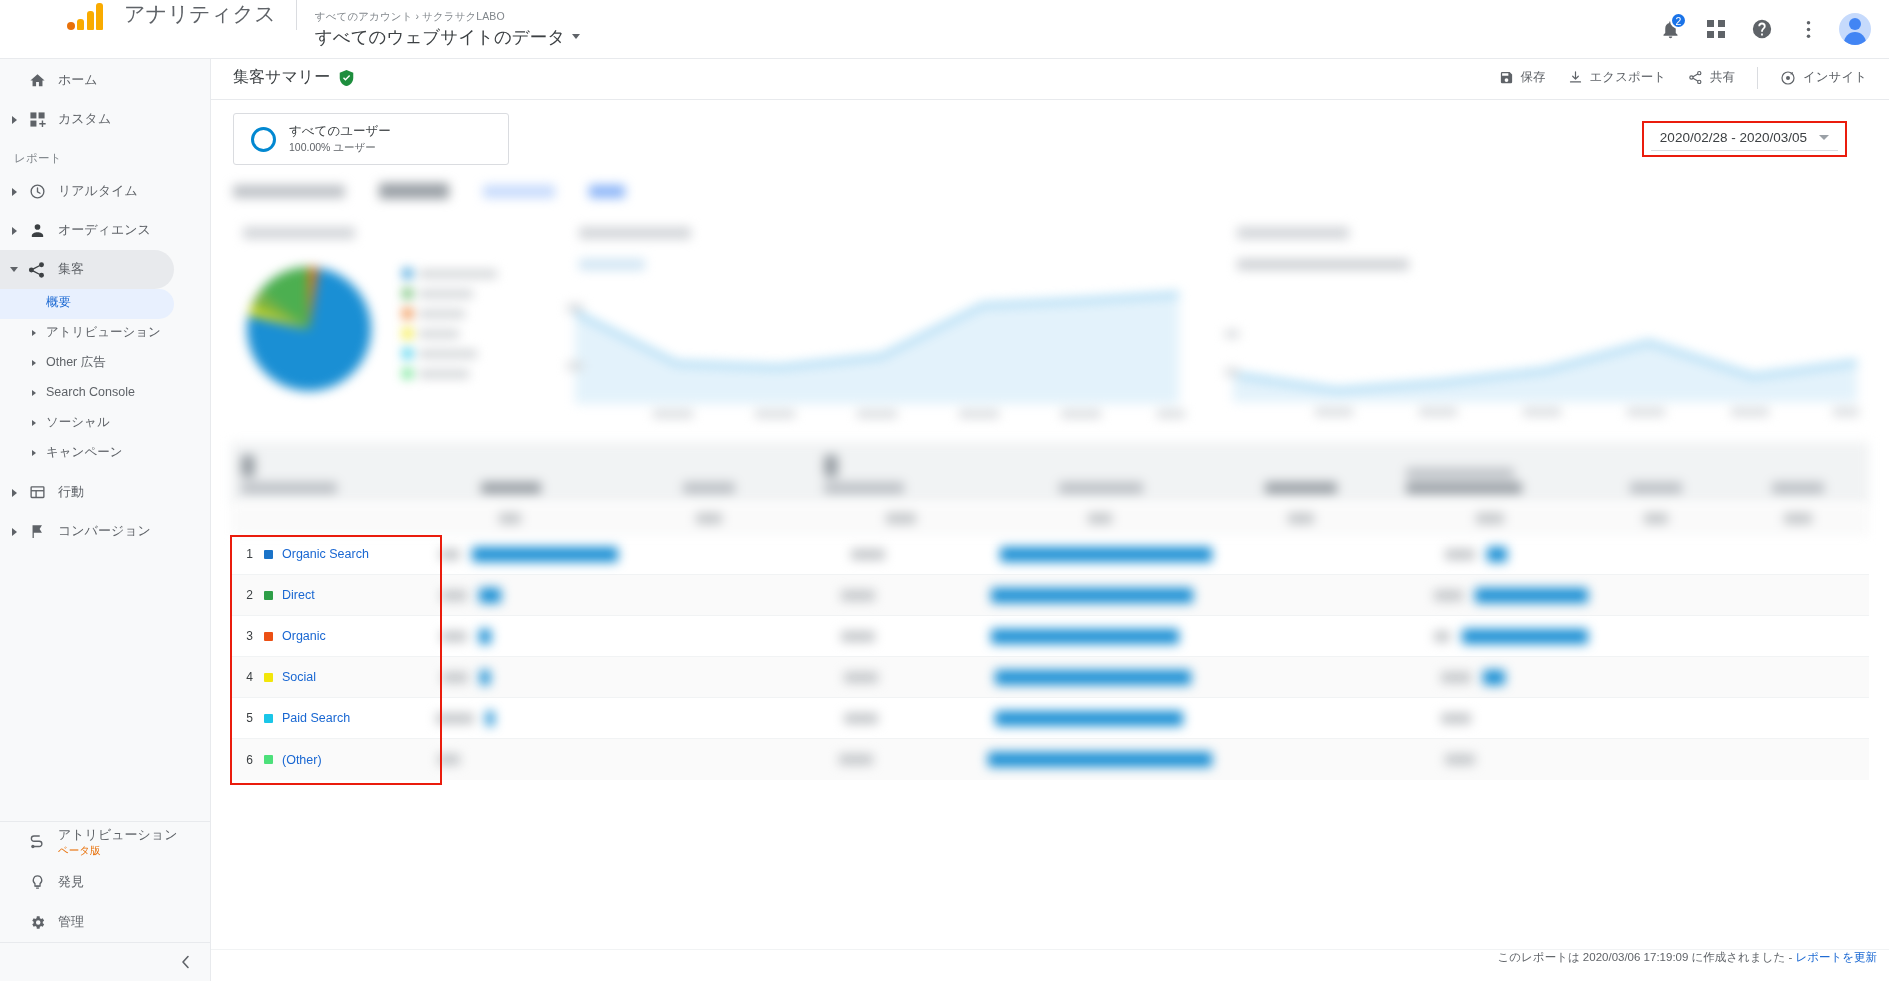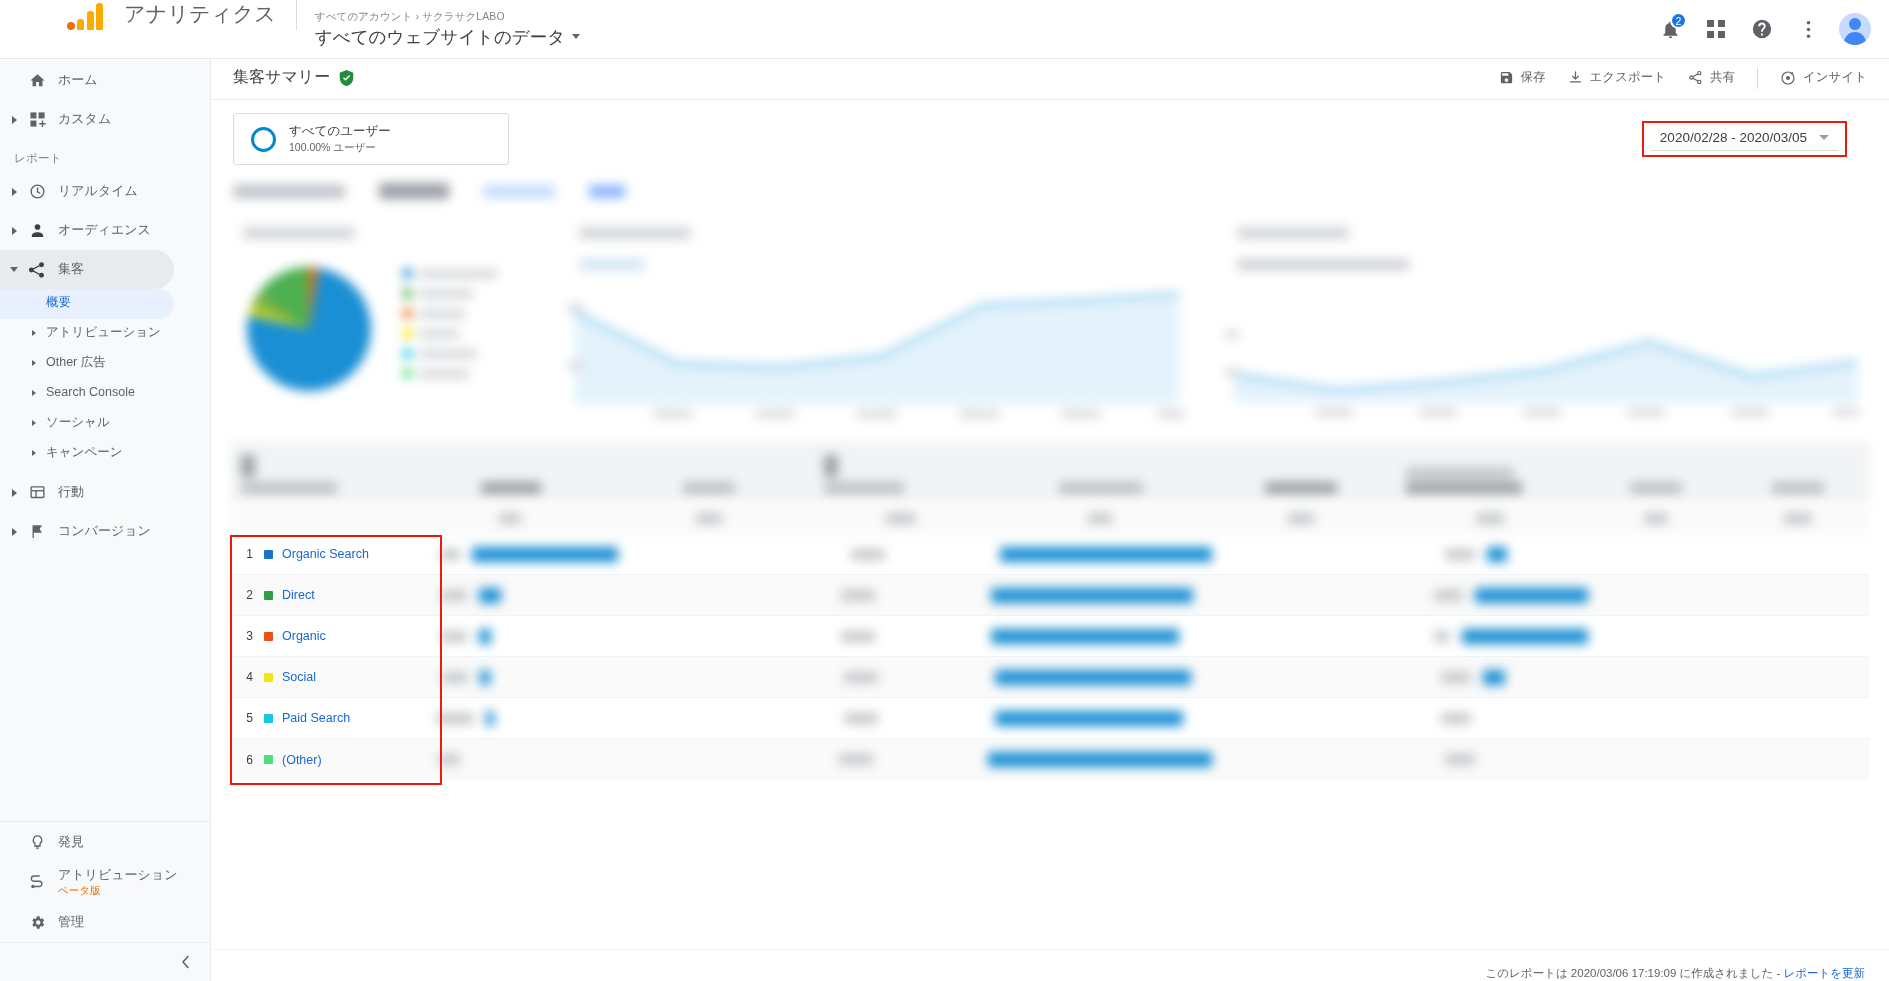--- a/index.html
+++ b/index.html
@@ -156,22 +156,22 @@
 
   .channel-box-outline {
     position: absolute; border: 2px solid #ea1c0d; pointer-events: none; z-index: 12;
   }
 
   .footer-note { padding: 14px 0 0 22px; font-size: 12px; color: #5f6368; line-height: 1.55; max-width: 250px; }
   .footer-note a { color: #1967d2; text-decoration: none; cursor: pointer; }
 
   .report-footer {
     position: absolute; bottom: 0; left: 0; right: 0; height: 32px;
-    display: flex; align-items: flex-end; justify-content: flex-end;
-    padding-right: 24px; font-size: 11.5px; color: #5f6368;
+    display: flex; align-items: flex-start; justify-content: flex-end;
+    padding-right: 12px; font-size: 11.5px; color: #5f6368;
     border-top: 1px solid #f1f3f4; background: #fff;
   }
   .report-footer a { color: #1967d2; text-decoration: none; cursor: pointer; }
 </style>
 </head>
 <body>
 
 <div class="app">
 
   <div class="topbar">
@@ -346,39 +346,39 @@
         </span>
         <span class="nav-label">コンバージョン</span>
       </div>
     </div>
 
     <div class="sidebar-bottom">
       <div class="divider-line"></div>
       <div class="bottom-item">
         <span class="nav-arrow"></span>
         <span class="nav-ico">
+          <svg width="18" height="18" viewBox="0 0 24 24" fill="none" stroke="#5f6368" stroke-width="1.8">
+              <path d="M15 4H8a3.5 3.5 0 000 7h7a3.5 3.5 0 010 7H8" stroke-linecap="round"></path>
+              <circle cx="6.5" cy="18" r="2.2" fill="#5f6368" stroke="none"></circle>
+            </svg>
+        </span>
+        <span class="nav-label">
+          <span>アトリビューション</span>
+          <span class="beta-tag">ベータ版</span>
+        </span>
+      </div>
+      <div class="bottom-item">
+        <span class="nav-arrow"></span>
+        <span class="nav-ico">
           <svg width="17" height="17" viewBox="0 0 24 24" fill="none" stroke="#5f6368" stroke-width="1.8">
               <path d="M9 17h6M10 20h4"></path>
               <path d="M12 2.8a6 6 0 00-3.6 10.8V17h7.2v-3.4A6 6 0 0012 2.8z"></path>
             </svg>
         </span>
         <span class="nav-label">発見</span>
-      </div>
-      <div class="bottom-item">
-        <span class="nav-arrow"></span>
-        <span class="nav-ico">
-          <svg width="18" height="18" viewBox="0 0 24 24" fill="none" stroke="#5f6368" stroke-width="1.8">
-              <path d="M15 4H8a3.5 3.5 0 000 7h7a3.5 3.5 0 010 7H8" stroke-linecap="round"></path>
-              <circle cx="6.5" cy="18" r="2.2" fill="#5f6368" stroke="none"></circle>
-            </svg>
-        </span>
-        <span class="nav-label">
-          <span>アトリビューション</span>
-          <span class="beta-tag">ベータ版</span>
-        </span>
       </div>
       <div class="bottom-item">
         <span class="nav-arrow"></span>
         <span class="nav-ico">
           <svg width="17" height="17" viewBox="0 0 24 24" fill="#5f6368">
               <path d="M19.4 13a7.6 7.6 0 000-2l2-1.6-2-3.4-2.4 1a7.5 7.5 0 00-1.7-1L15 3.3h-4l-.3 2.7a7.5 7.5 0 00-1.7 1l-2.4-1-2 3.4L6.6 11a7.6 7.6 0 000 2l-2 1.6 2 3.4 2.4-1a7.5 7.5 0 001.7 1l.3 2.7h4l.3-2.7a7.5 7.5 0 001.7-1l2.4 1 2-3.4zM13 15.2A3.2 3.2 0 1116.2 12 3.2 3.2 0 0113 15.2z"></path>
             </svg>
         </span>
         <span class="nav-label">管理</span>
       </div>

